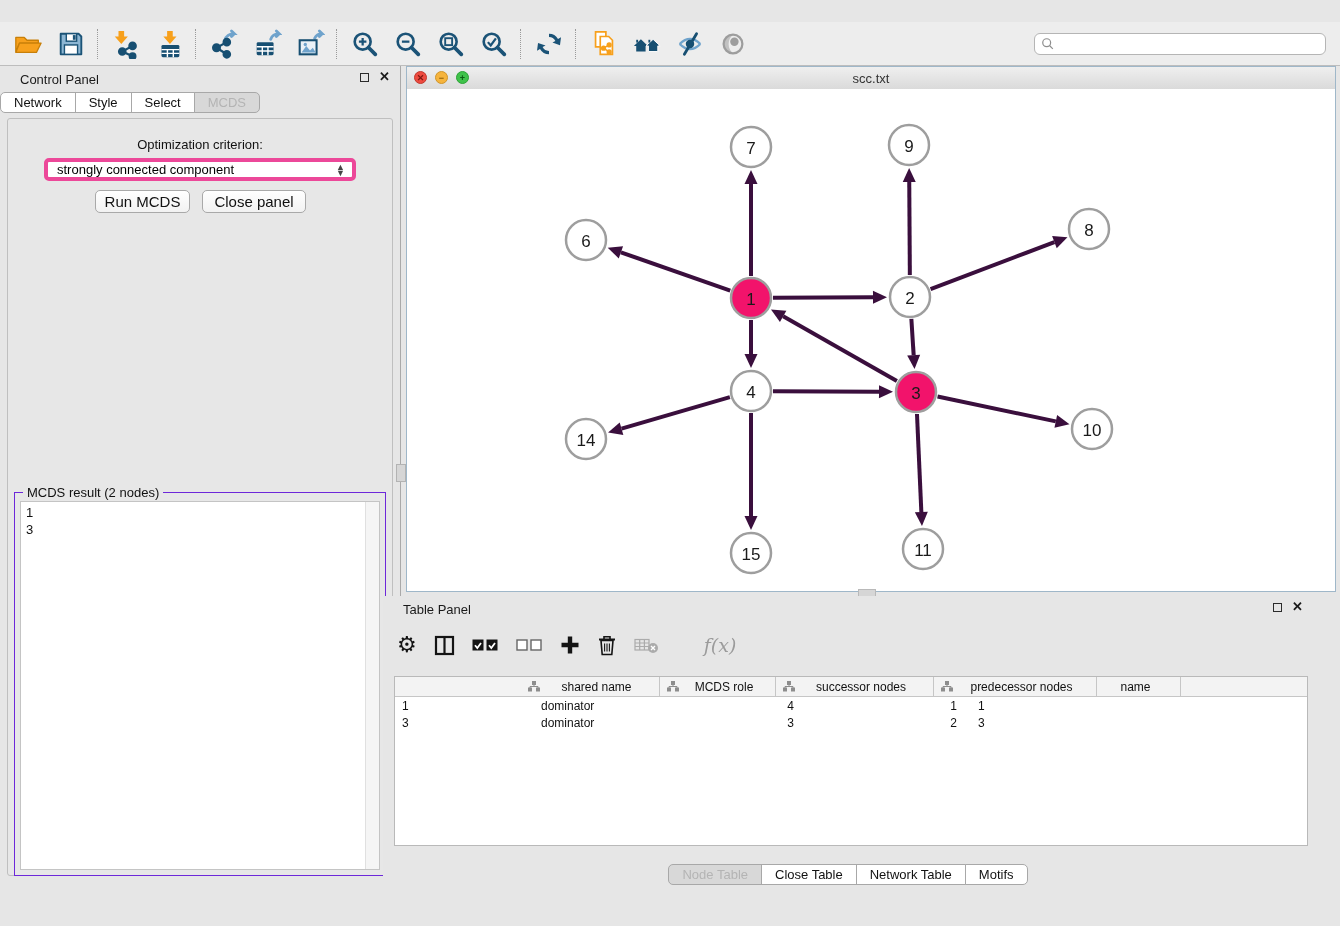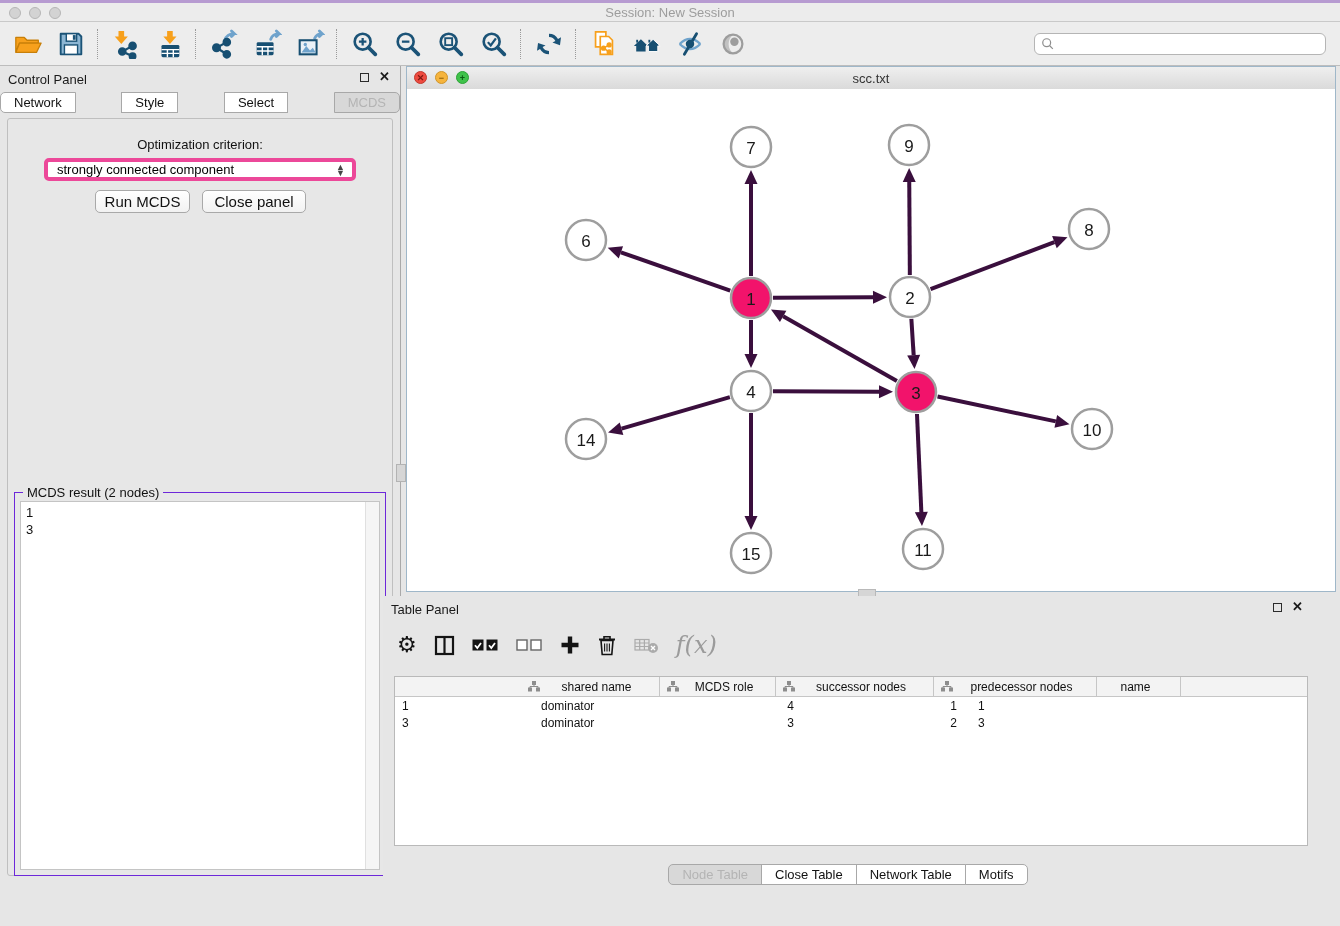--- a/index.html
+++ b/index.html
@@ -14,26 +14,26 @@
   
   .toolbar{position:absolute;left:0;top:22px;width:1340px;height:44px;background:#ededed;
            border-bottom:1px solid #bdbdbd;box-sizing:border-box;display:flex;align-items:center;padding:0 6px;}
   .tbtn{width:43px;height:38px;display:flex;align-items:center;justify-content:center;flex:0 0 auto;}
   .tsep{width:1px;height:30px;border-left:1px dotted #9a9a9a;margin:0 5px;flex:0 0 auto;}
   .searchbox{margin-left:auto;margin-right:8px;width:292px;height:22px;background:#fff;border:1px solid #b5b5b5;
              border-radius:6px;display:flex;align-items:center;padding:0 6px;box-sizing:border-box;}
   .searchbox input{border:none;outline:none;flex:1;font-size:12px;font-family:"Liberation Sans",sans-serif;background:transparent;}
   
   .control-panel{position:absolute;left:0;top:66px;width:400px;height:824px;background:#e6e6e6;box-sizing:border-box;}
-  .panel-head{position:relative;height:26px;}
+  .panel-head{position:relative;height:26px;margin-left:12px;}
   .panel-head .ptitle{position:absolute;left:8px;top:6px;font-size:13px;color:#1a1a1a;}
   .panel-head .pbtns{position:absolute;right:10px;top:6px;display:flex;gap:10px;align-items:center;}
   .float-ic{width:9px;height:9px;border:1.6px solid #2b2b2b;box-sizing:border-box;display:inline-block;}
   .close-ic{font-size:13px;font-weight:700;color:#1a1a1a;line-height:10px;}
-  .tabs{display:flex;justify-content:space-between;}
+  .tabs{display:flex;justify-content:flex-start;}
   .tab{background:#fff;border:1px solid #a8a8a8;padding:2px 13px;font-size:13px;color:#111;margin-left:-1px;cursor:default;}
   .tab:first-child{border-radius:5px 0 0 5px;margin-left:0;}
   .tab:last-child{border-radius:0 5px 5px 0;}
   .tab.selected{background:#d8d8d8;color:#b4b4b4;}
   .cp-content{position:absolute;left:7px;right:7px;top:52px;bottom:14px;background:#e7e7e7;
               border:1px solid #bfbfbf;border-radius:3px;}
   .opt-label{position:absolute;left:0;right:0;top:18px;text-align:center;font-size:13px;color:#111;}
   .cp-select{position:absolute;left:36px;top:39px;width:312px;height:23px;background:#fff;border:4px solid #ec4899;
              border-radius:5px;box-sizing:border-box;display:flex;align-items:center;font-size:13px;padding-left:9px;}
   .cp-select .stepper{margin-left:auto;margin-right:7px;display:flex;flex-direction:column;line-height:6px;
@@ -59,21 +59,21 @@
       font-size:9px;font-weight:700;text-align:center;line-height:12px;}
   .tl.red{left:7px;background:#ee4b40;border:1px solid #c0392e;color:#7e1710;}
   .tl.yellow{left:28px;background:#f6b43d;border:1px solid #d0952a;color:#8a5d08;}
   .tl.green{left:49px;background:#3fc24a;border:1px solid #2ba335;color:#0c5e13;}
   .net-canvas{position:absolute;left:0;top:22px;right:0;bottom:0;background:#fff;}
   
   .table-panel{position:absolute;left:383px;top:596px;width:930px;height:294px;background:#e6e6e6;}
   .tp-toolbar{position:absolute;left:14px;top:26px;height:46px;display:flex;align-items:center;gap:17px;}
   .tp-ic{display:flex;align-items:center;justify-content:center;}
   .gear{font-size:22px;color:#141414;line-height:22px;}
-  .fx{font-family:"DejaVu Serif",serif;font-style:italic;font-size:24px;color:#9b9b9b;}
+  .fx{font-family:"DejaVu Serif",serif;font-style:italic;font-size:19px;color:#9b9b9b;margin-left:28px;}
   .dtable{position:absolute;left:11px;top:80px;width:914px;height:170px;background:#fff;border:1px solid #b9b9b9;
           box-sizing:border-box;font-size:12px;overflow:hidden;}
   .thead{display:flex;height:19px;background:#f3f3f3;border-bottom:1px solid #c6c6c6;justify-content:center;}
   .th{display:flex;align-items:center;border-right:1px solid #c6c6c6;box-sizing:border-box;height:19px;}
   .th .hic{margin-left:7px;display:flex;}
   .th .hlabel{flex:1;text-align:center;color:#111;padding-right:6px;}
   .trow{display:flex;height:17px;align-items:center;}
   .td{box-sizing:border-box;overflow:hidden;white-space:nowrap;color:#111;}
   .tp-tabs{position:absolute;left:0;right:0;top:268px;display:flex;justify-content:center;}
   
@@ -85,28 +85,20 @@
               border:1px solid #b3b3b3;border-radius:4px;display:flex;align-items:center;gap:6px;
               padding:0 10px;font-size:13px;color:#111;}
   .memdot{width:11px;height:11px;border-radius:50%;background:#169c2e;}
   svg{display:block;}
 </style>
 </head>
 <body>
 
 <div id="app">
 
-  <div class="titlebar">
-    <div class="lights">
-      <div class="light"></div>
-      <div class="light"></div>
-      <div class="light"></div>
-    </div>
-    <div class="title">Session: New Session</div>
-  </div>
 
   <div class="toolbar">
     <div class="tbtn">
       <span>
           <svg viewBox="0 0 32 32" width="30" height="30">
             <path d="M3 9h9l3 3h12v3H7L3 24z" fill="#f7a01c" stroke="#c87f08" stroke-width="1.4" stroke-linejoin="round"></path>
             <path d="M7 15h23l-5 10H3z" fill="#f7a01c" stroke="#c87f08" stroke-width="1.4" stroke-linejoin="round"></path>
           </svg>
         </span>
     </div>

